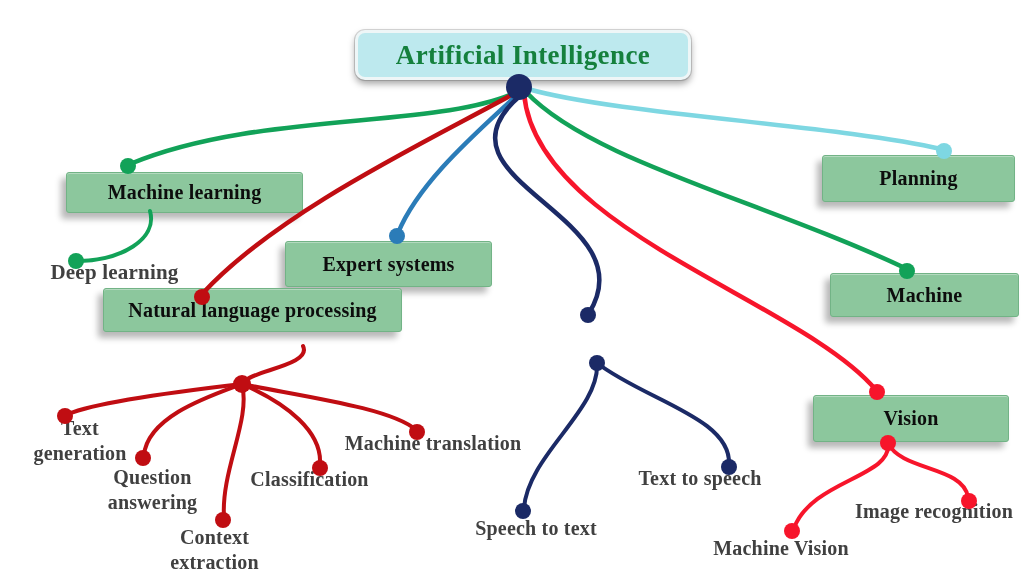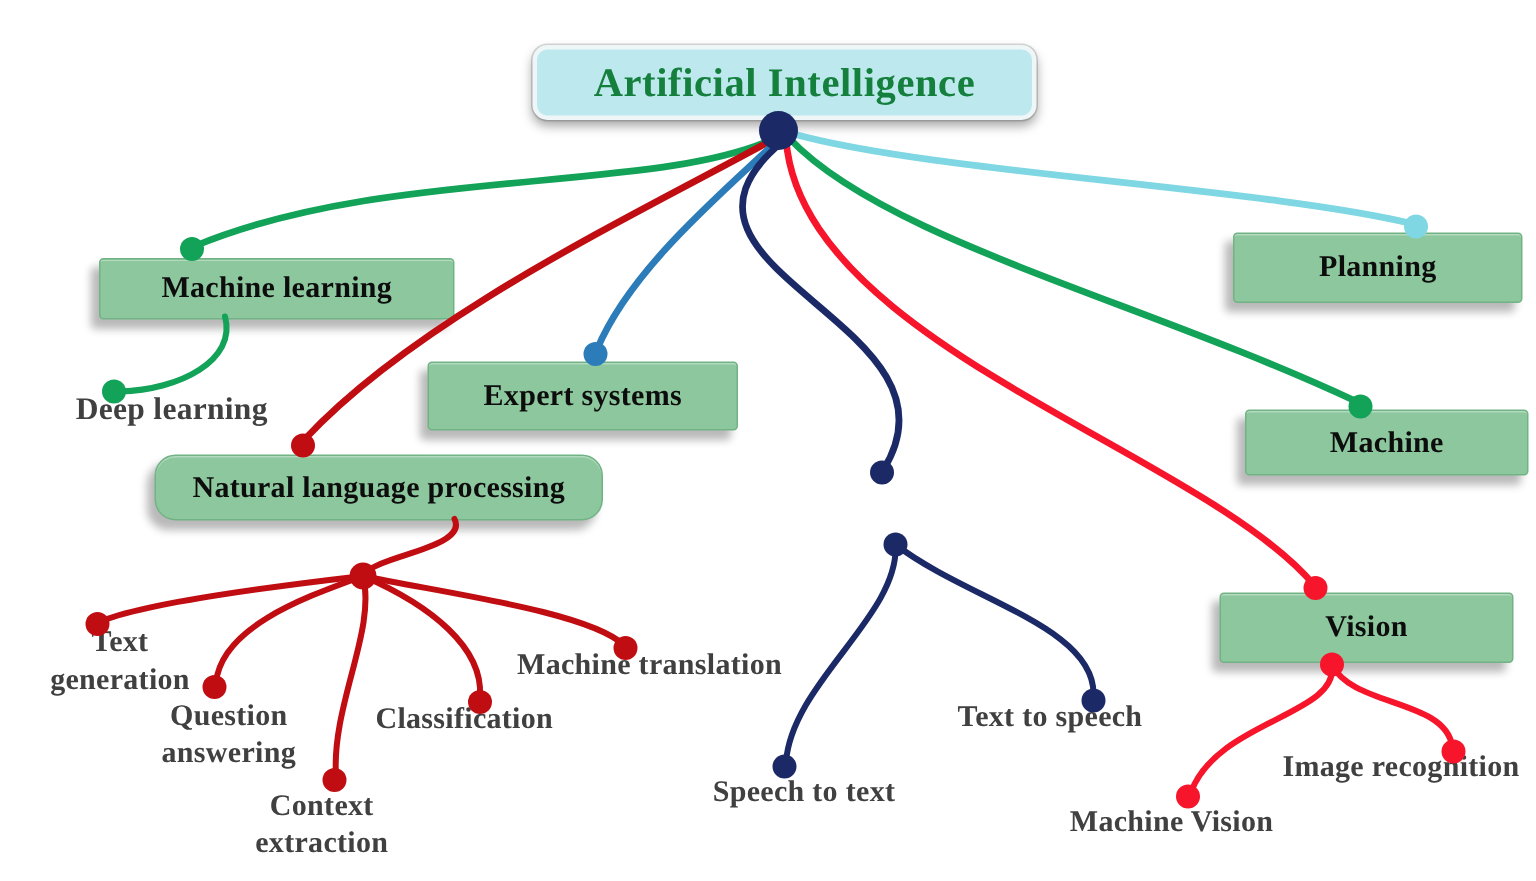--- a/index.html
+++ b/index.html
@@ -76,21 +76,21 @@
   </div>
 
   <div class="box" style="left:20px;top:172px;width:235px;height:39px;margin-left:46px;">
     <span>Machine learning</span>
   </div>
 
   <div class="box" style="left:285px;top:241px;width:205px;height:44px;">
     <span>Expert systems</span>
   </div>
 
-  <div class="box" style="left:103px;top:303px;width:297px;height:42px;border-radius:14px;">
+  <div class="box" style="left:103px;top:288px;width:297px;height:42px;">
     <span>Natural language processing</span>
   </div>
 
 
   <div class="box" style="left:822px;top:155px;width:191px;height:45px;">
     <span>Planning</span>
   </div>
 
   <div class="box" style="left:830px;top:273px;width:187px;height:42px;">
     <span>Machine</span>

